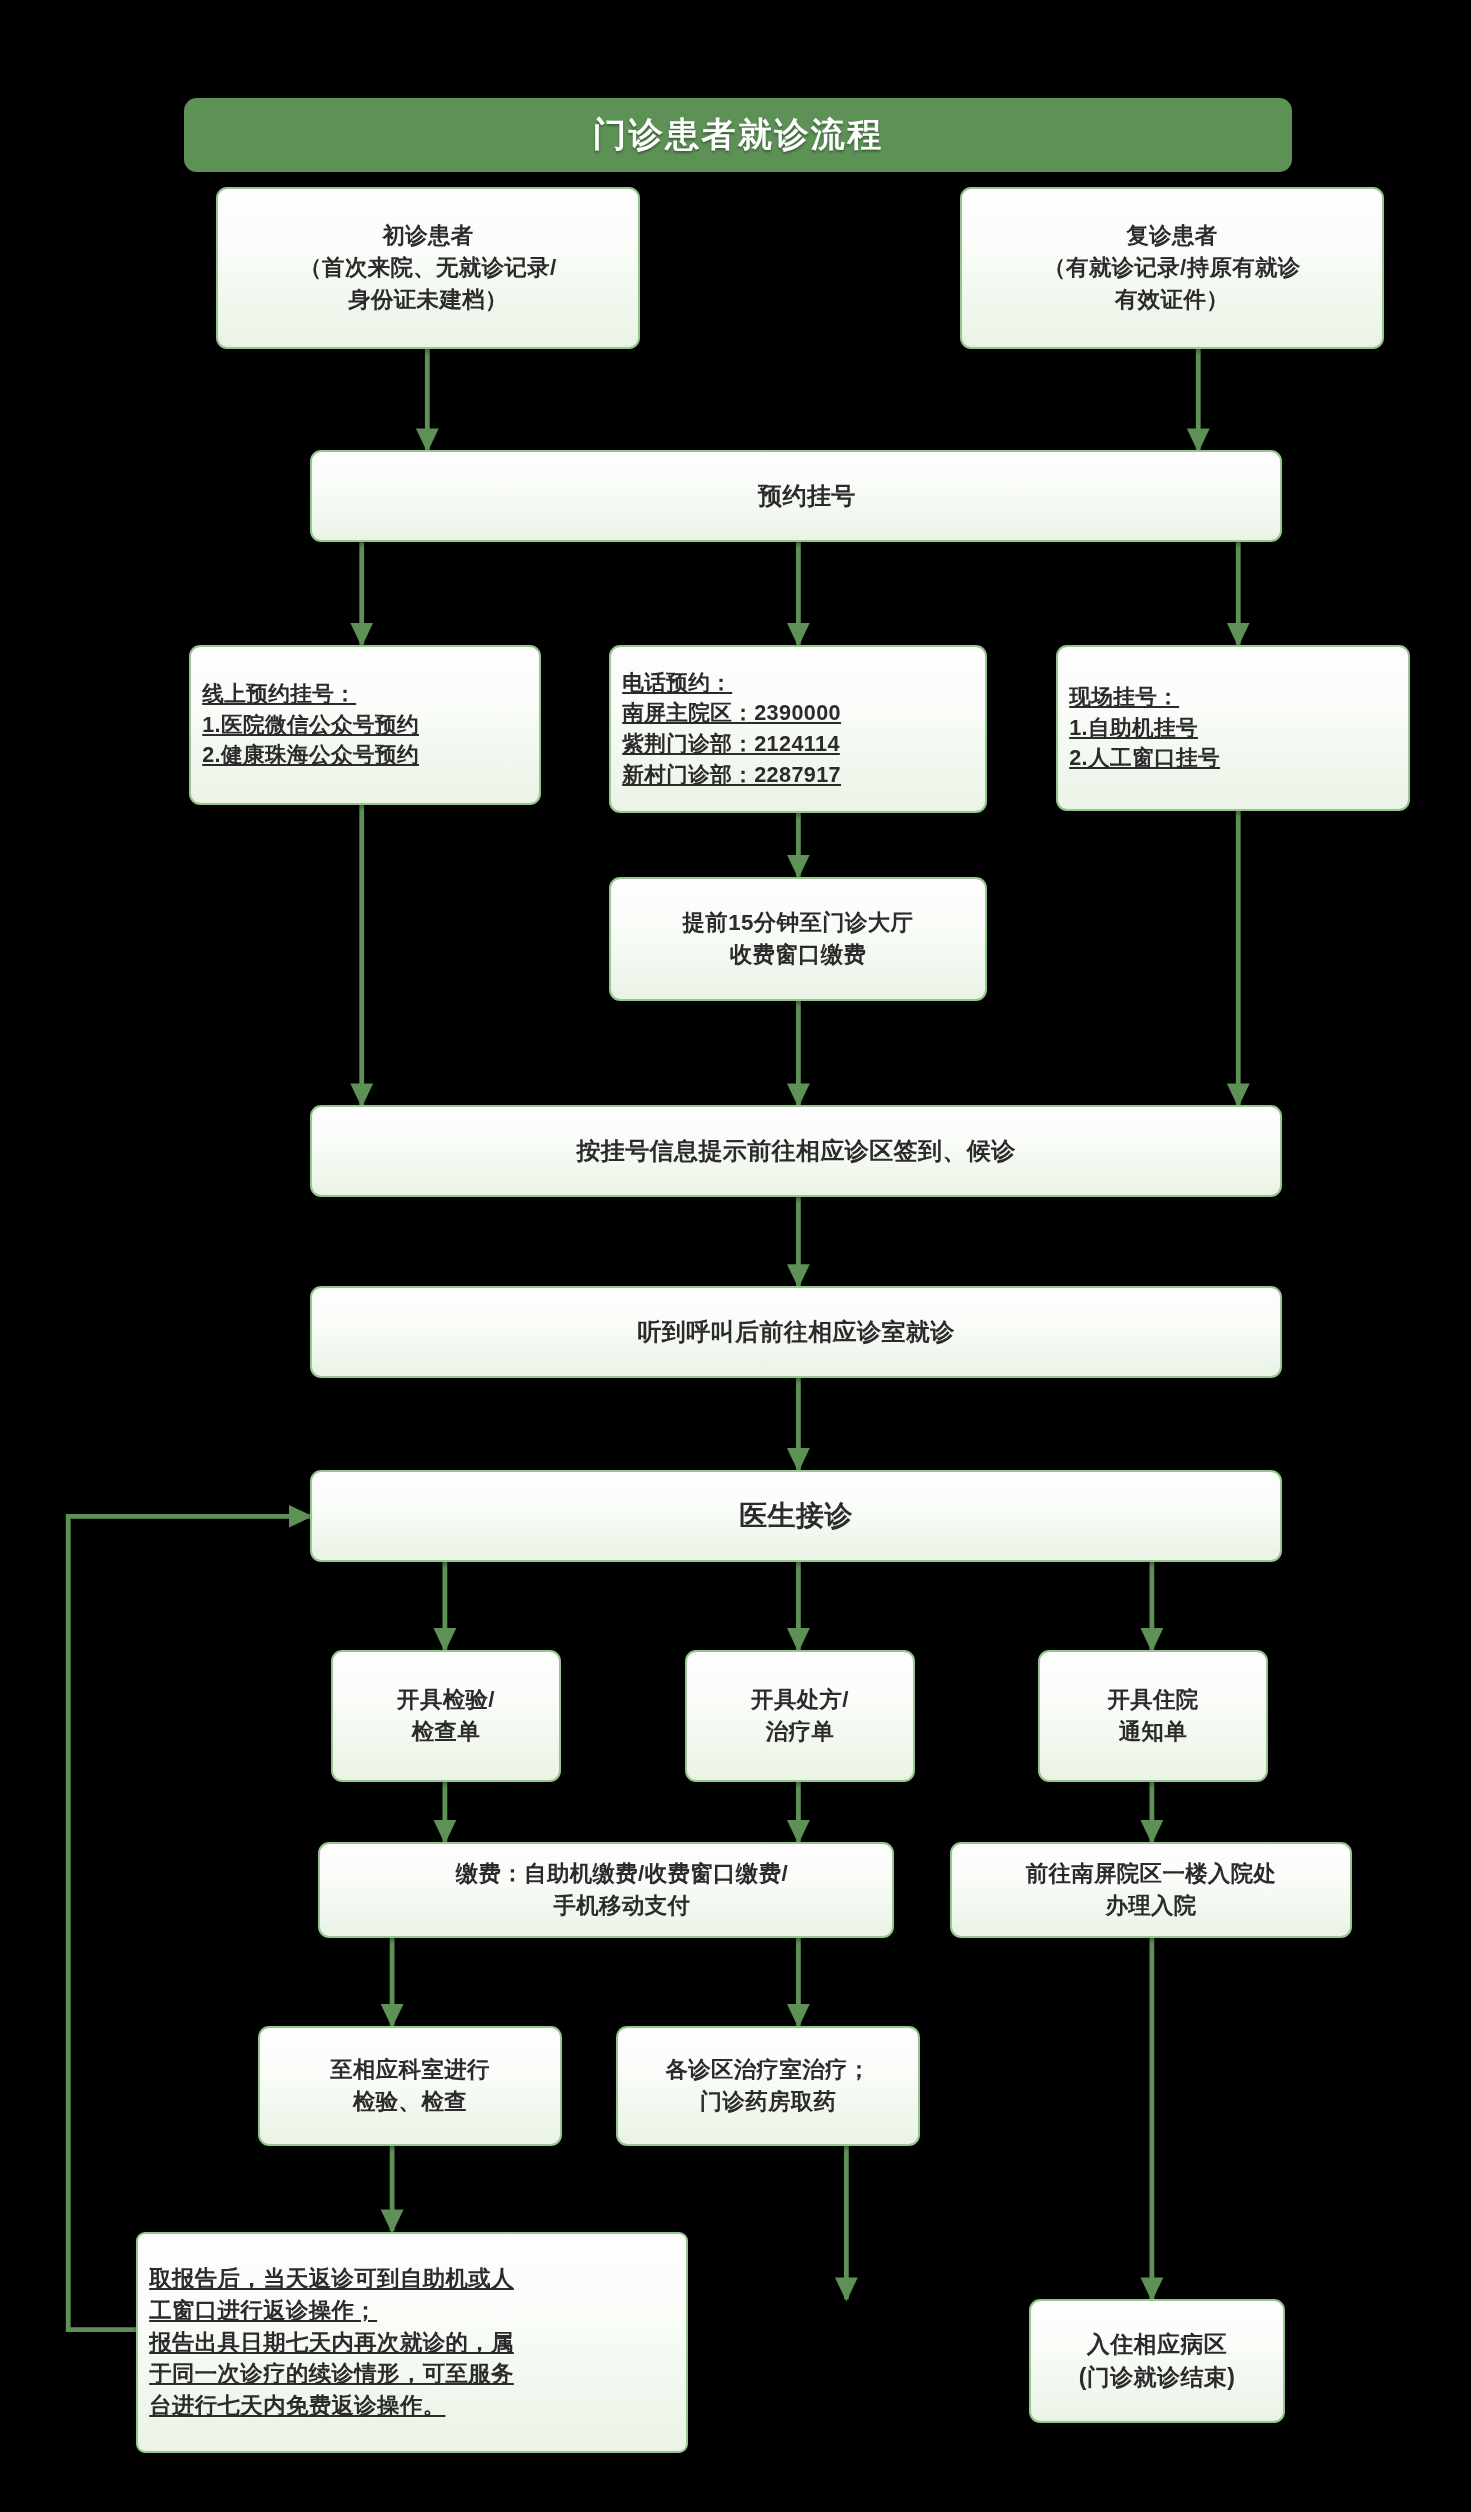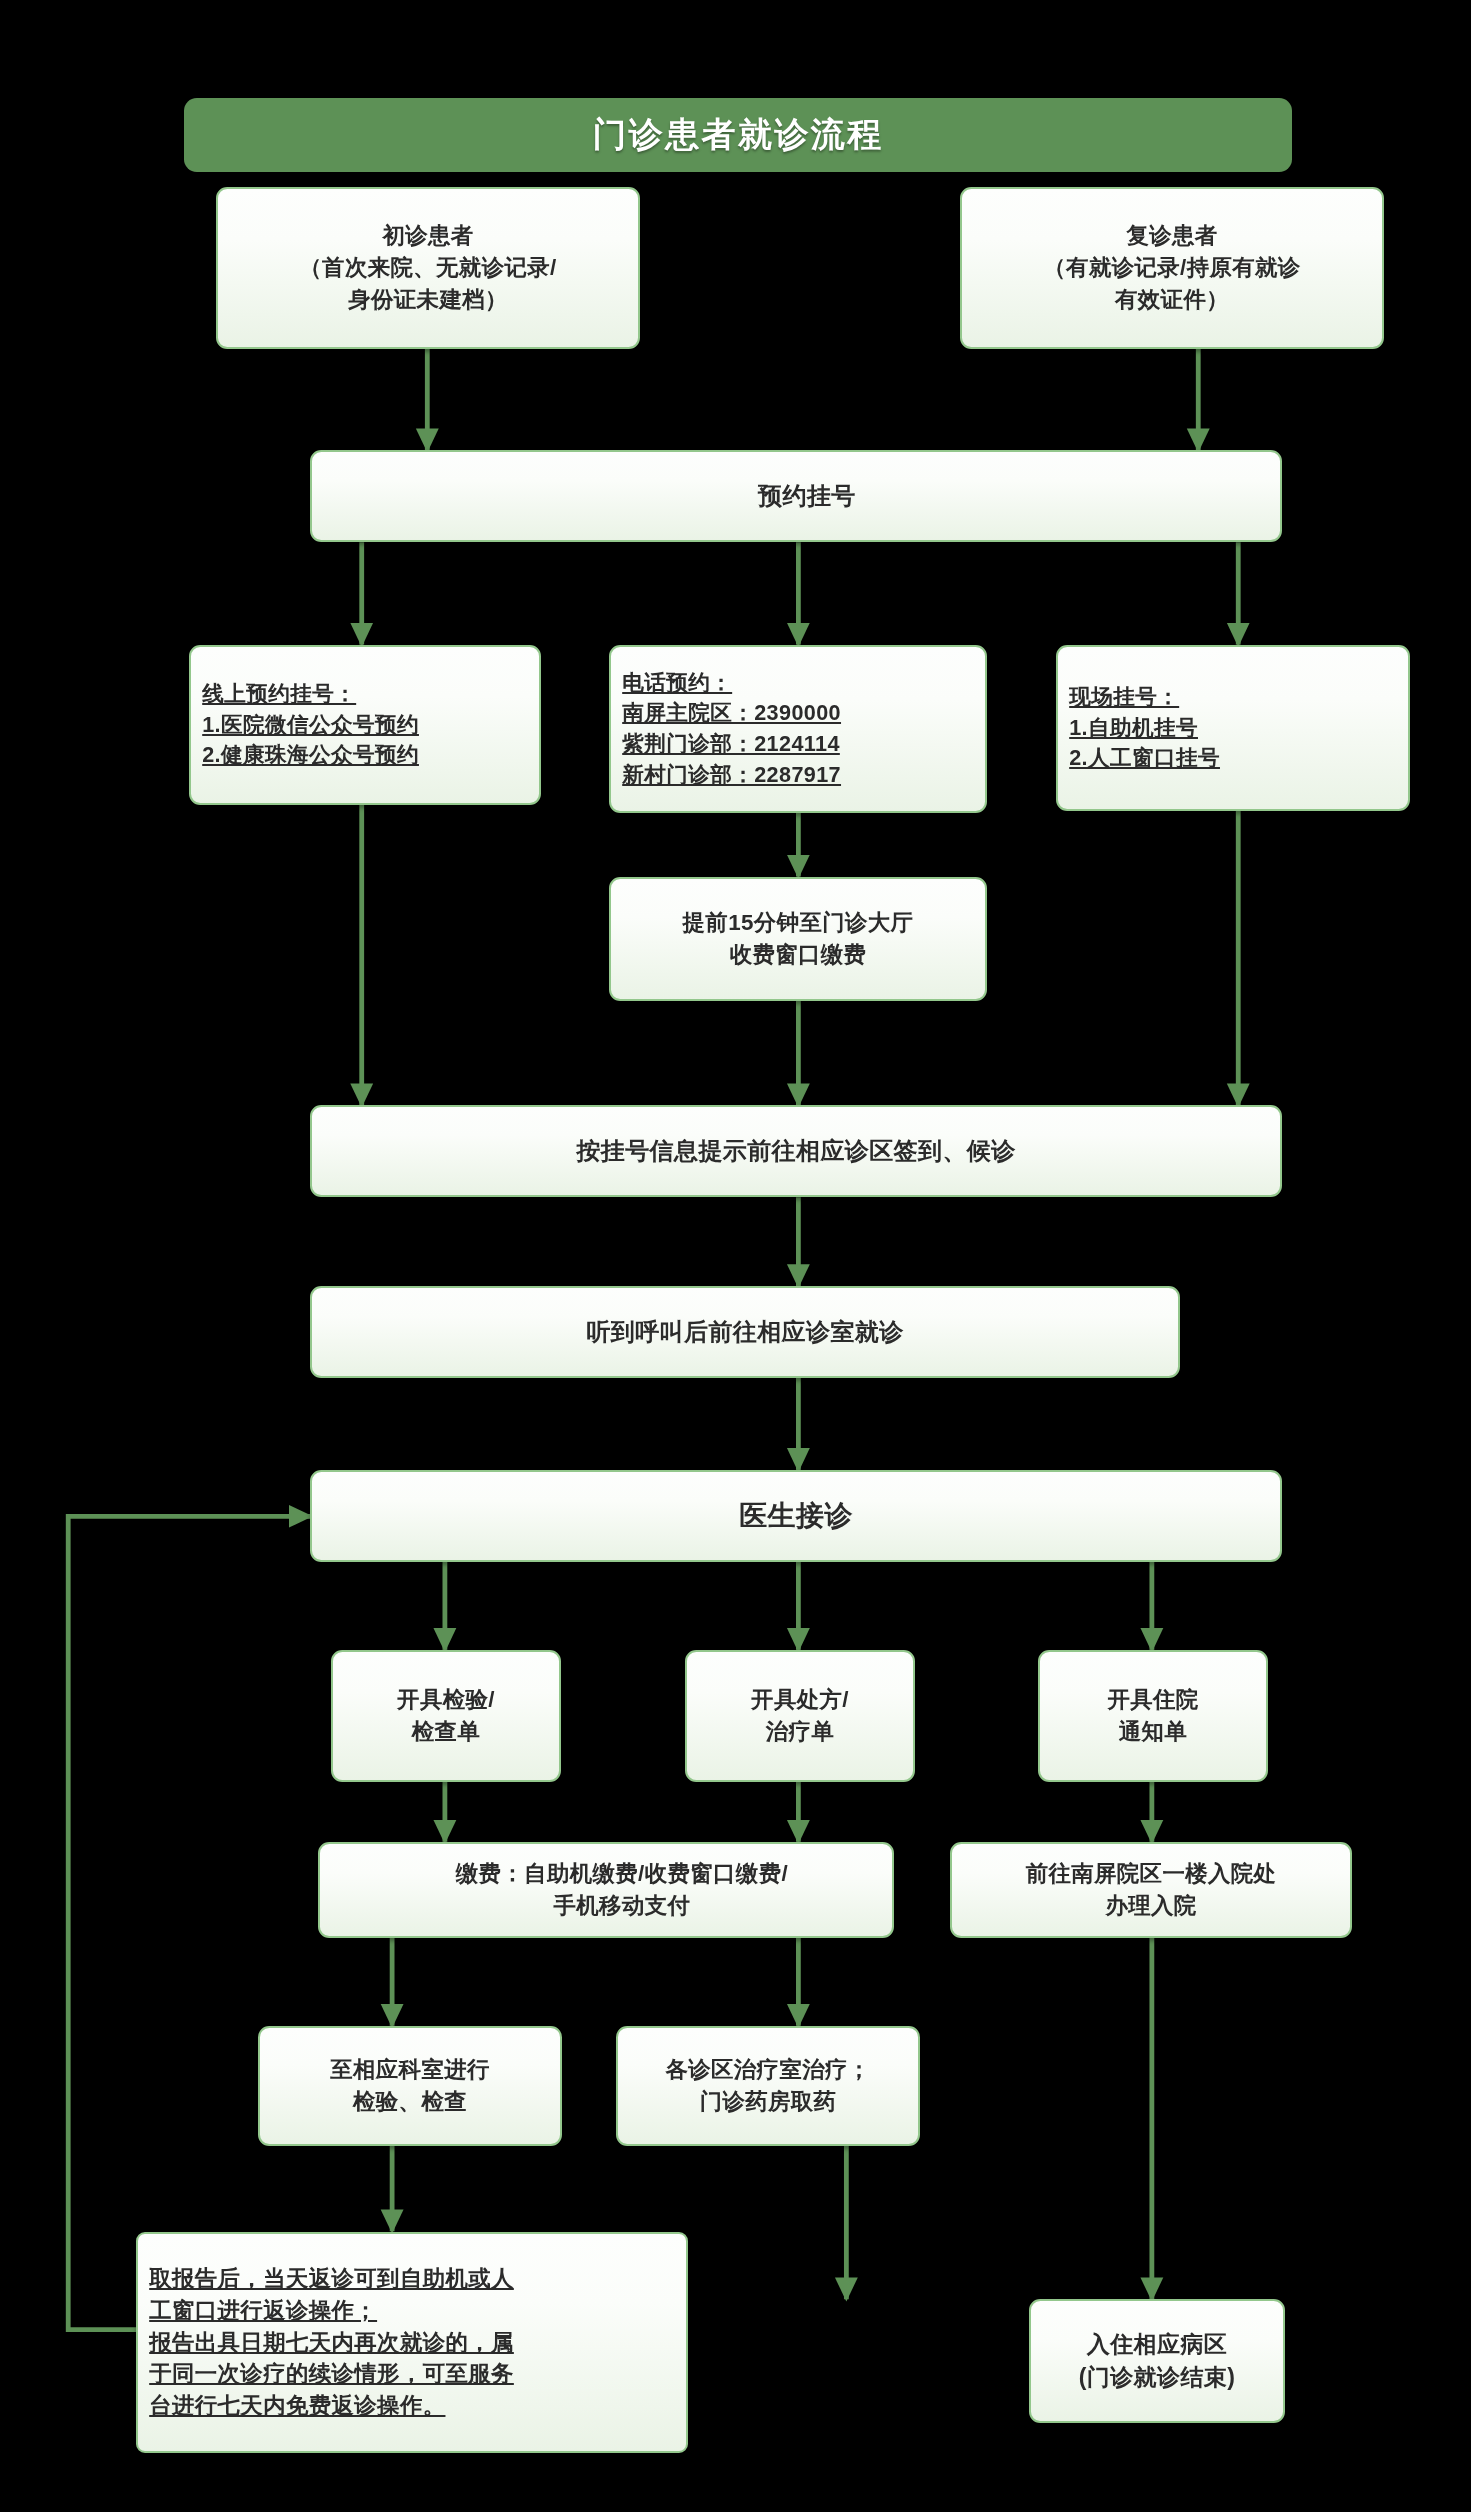--- a/index.html
+++ b/index.html
@@ -155,21 +155,21 @@
 
   <div class="node" style="left:609px; top:877px; width:378px; height:124px; font-size:22.4px;">
     <span class="txt">提前15分钟至门诊大厅
 收费窗口缴费</span>
   </div>
 
   <div class="node" style="left:310px; top:1105px; width:972px; height:92px; font-size:24px;">
     <span class="txt">按挂号信息提示前往相应诊区签到、候诊</span>
   </div>
 
-  <div class="node" style="left:310px; top:1286px; width:870px; height:92px; font-size:24px;">
+  <div class="node" style="left:310px; top:1286px; width:972px; height:92px; font-size:24px;">
     <span class="txt">听到呼叫后前往相应诊室就诊</span>
   </div>
 
   <div class="node" style="left:310px; top:1470px; width:972px; height:92px; font-size:28px;">
     <span class="txt">医生接诊</span>
   </div>
 
   <div class="node" style="left:331px; top:1650px; width:230px; height:132px; font-size:22.4px;">
     <span class="txt">开具检验/
 检查单</span>

